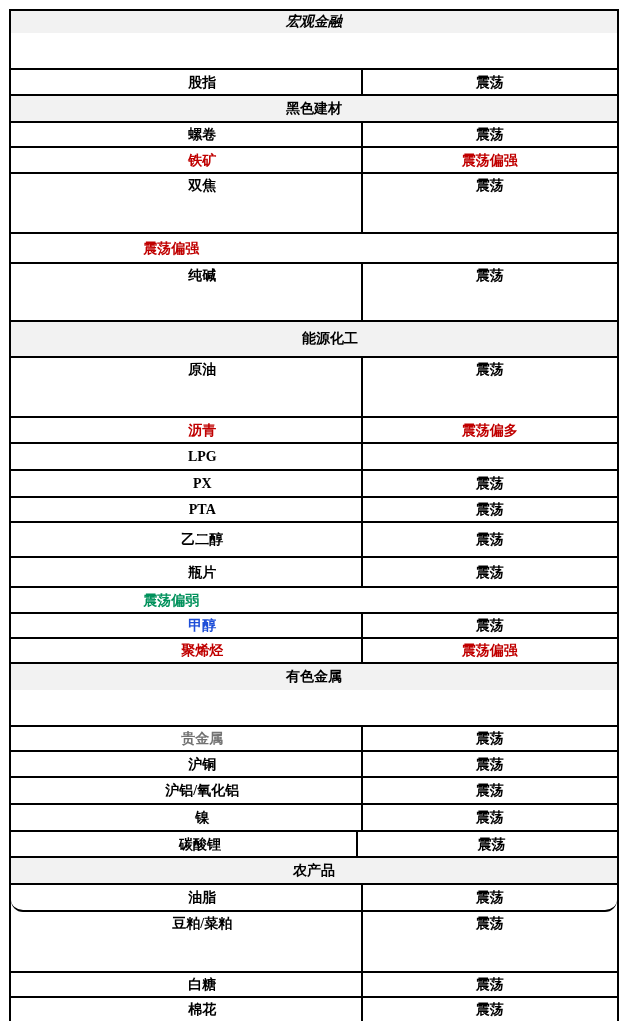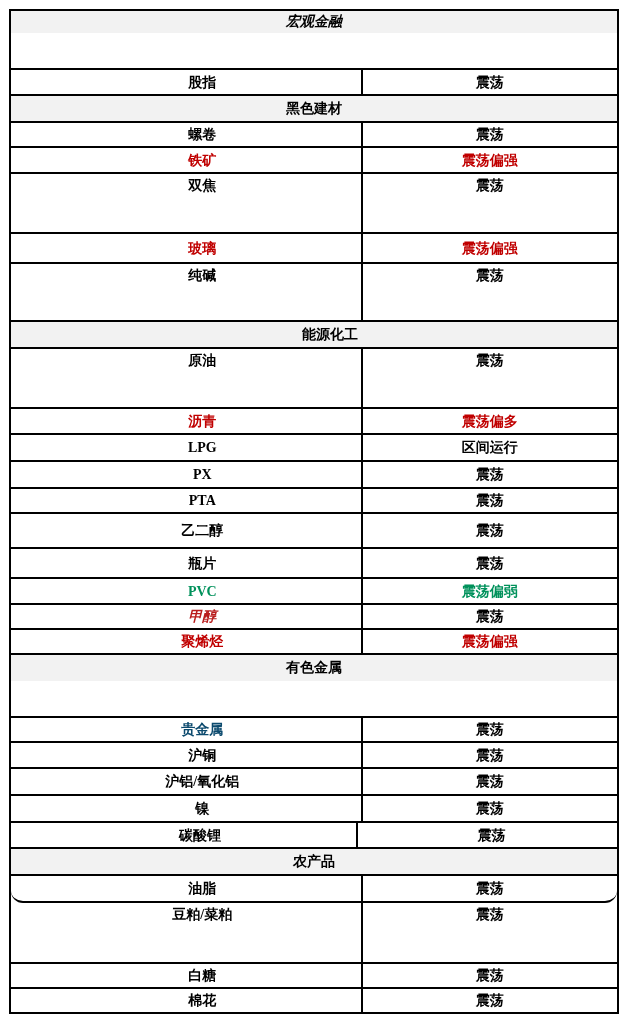--- a/index.html
+++ b/index.html
@@ -112,39 +112,36 @@
   <div class="row data-row valign-top" style="height: 58px;">
     <div class="cell left">
       <span style="color: rgb(0, 0, 0);">双焦</span>
     </div>
     <div class="cell right">
       <span style="color: rgb(0, 0, 0);">震荡</span>
     </div>
   </div>
 
   <div class="row data-row valign-middle" style="height: 28px;">
-    <div class="cell left">
-      <span style="color: rgb(192, 0, 0);">玻璃</span>
-    </div>
     <div class="cell right">
       <span style="color: rgb(192, 0, 0);">震荡偏强</span>
     </div>
   </div>
 
   <div class="row data-row valign-top" style="height: 56px;">
     <div class="cell left">
       <span style="color: rgb(0, 0, 0);">纯碱</span>
     </div>
     <div class="cell right">
       <span style="color: rgb(0, 0, 0);">震荡</span>
     </div>
   </div>
 
   <div class="row section-row">
-    <div class="section-band" style="height: 25px; padding-left: 32px;">
+    <div class="section-band" style="height: 34px; padding-left: 32px;">
       <span class="section-title">能源化工</span>
     </div>
 
   </div>
 
   <div class="row data-row valign-top" style="height: 58px;">
     <div class="cell left">
       <span style="color: rgb(0, 0, 0);">原油</span>
     </div>
     <div class="cell right">
@@ -158,23 +155,20 @@
     </div>
     <div class="cell right">
       <span style="color: rgb(192, 0, 0);">震荡偏多</span>
     </div>
   </div>
 
   <div class="row data-row valign-middle" style="height: 25px;">
     <div class="cell left">
       <span style="color: rgb(0, 0, 0);">LPG</span>
     </div>
-    <div class="cell right">
-      <span style="color: rgb(0, 0, 0);">区间运行</span>
-    </div>
   </div>
 
   <div class="row data-row valign-middle" style="height: 25px;">
     <div class="cell left">
       <span style="color: rgb(0, 0, 0);">PX</span>
     </div>
     <div class="cell right">
       <span style="color: rgb(0, 0, 0);">震荡</span>
     </div>
   </div>
@@ -200,31 +194,28 @@
   <div class="row data-row valign-middle" style="height: 28px;">
     <div class="cell left">
       <span style="color: rgb(0, 0, 0);">瓶片</span>
     </div>
     <div class="cell right">
       <span style="color: rgb(0, 0, 0);">震荡</span>
     </div>
   </div>
 
   <div class="row data-row valign-middle" style="height: 24px;">
-    <div class="cell left">
-      <span style="color: rgb(0, 145, 91);">PVC</span>
-    </div>
     <div class="cell right">
       <span style="color: rgb(0, 145, 91);">震荡偏弱</span>
     </div>
   </div>
 
   <div class="row data-row valign-middle" style="height: 23px;">
     <div class="cell left">
-      <span style="color: #b91c1c; font-style: italic;">甲醇</span>
+      <span style="color: #1d4ed8;">甲醇</span>
     </div>
     <div class="cell right">
       <span style="color: rgb(0, 0, 0);">震荡</span>
     </div>
   </div>
 
   <div class="row data-row valign-middle" style="height: 23px;">
     <div class="cell left">
       <span style="color: rgb(192, 0, 0);">聚烯烃</span>
     </div>
@@ -235,21 +226,21 @@
 
   <div class="row section-row">
     <div class="section-band" style="height: 26px;">
       <span class="section-title">有色金属</span>
     </div>
     <div class="section-spacer" style="height: 35px;"></div>
   </div>
 
   <div class="row data-row valign-middle" style="height: 23px;">
     <div class="cell left">
-      <span style="color: #0c4a6e;">贵金属</span>
+      <span style="color: #737373;">贵金属</span>
     </div>
     <div class="cell right">
       <span style="color: rgb(0, 0, 0);">震荡</span>
     </div>
   </div>
 
   <div class="row data-row valign-middle" style="height: 24px;">
     <div class="cell left">
       <span style="color: rgb(0, 0, 0);">沪铜</span>
     </div>

